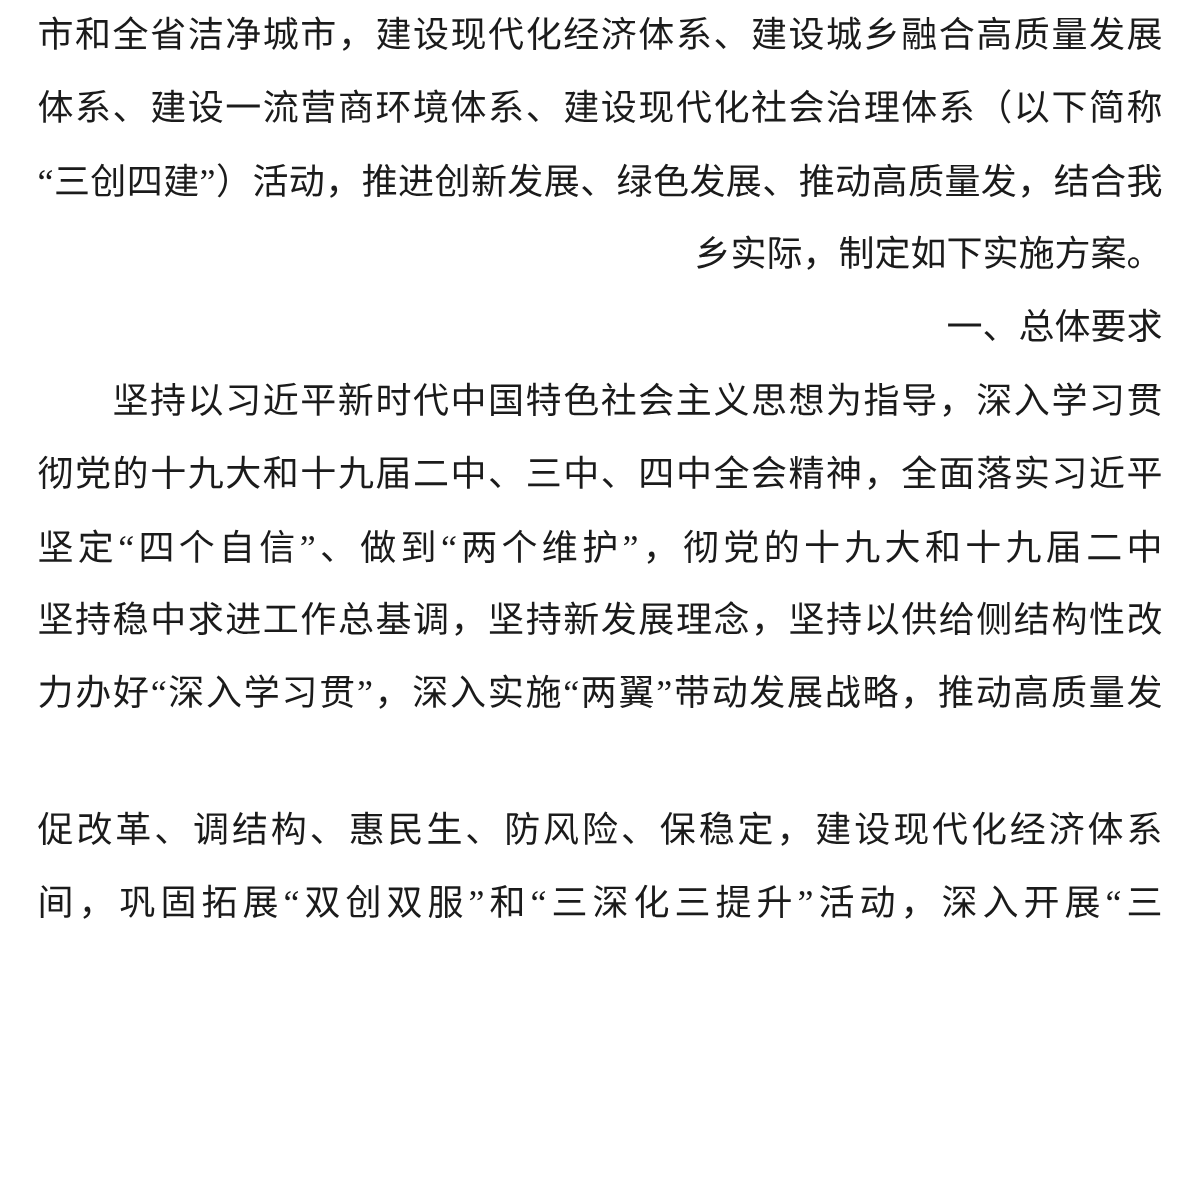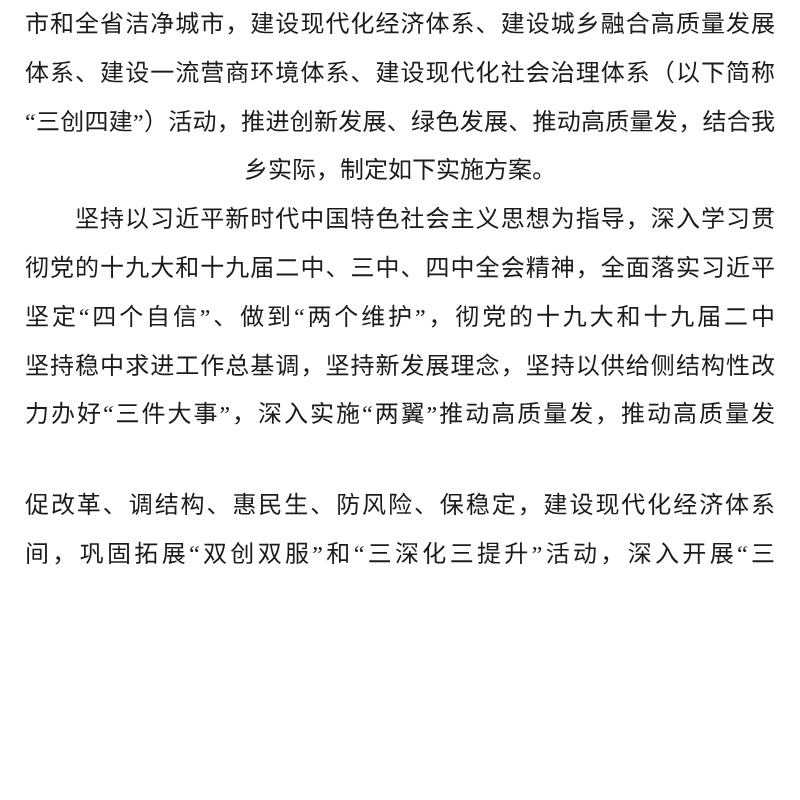--- a/index.html
+++ b/index.html
@@ -16,21 +16,21 @@
   .doc-page {
     width: 750px;
     height: 684px;
     margin: 0 25px;
     color: #1b1b1b;
     font-size: 24px;
     line-height: 48.8px;
   }
   .doc-line {
     width: 750px;
-    text-align: center;
+    text-align: right;
   }
   
   .doc-line.justify {
     text-align: justify;
     text-align-last: justify;
   }
   
   .doc-line.indent {
     text-indent: 50px;
   }
@@ -40,20 +40,21 @@
   }
 </style>
 </head>
 <body>
 
 <div class="doc-page">
   <div class="doc-line justify">市和全省洁净城市，建设现代化经济体系、建设城乡融合高质量发展</div>
   <div class="doc-line justify">体系、建设一流营商环境体系、建设现代化社会治理体系（以下简称</div>
   <div class="doc-line justify">“三创四建”）活动，推进创新发展、绿色发展、推动高质量发，结合我</div>
   <div class="doc-line">乡实际，制定如下实施方案。</div>
+  <div class="doc-line indent">一、总体要求</div>
   <div class="doc-line justify indent">坚持以习近平新时代中国特色社会主义思想为指导，深入学习贯</div>
   <div class="doc-line justify">彻党的十九大和十九届二中、三中、四中全会精神，全面落实习近平</div>
   <div class="doc-line justify">坚定“四个自信”、做到“两个维护”，彻党的十九大和十九届二中</div>
   <div class="doc-line justify">坚持稳中求进工作总基调，坚持新发展理念，坚持以供给侧结构性改</div>
-  <div class="doc-line justify">力办好“三件大事”，深入实施“两翼”推动高质量发，推动高质量发</div>
+  <div class="doc-line justify">力办好“深入学习贯”，深入实施“两翼”带动发展战略，推动高质量发</div>
   <div class="doc-line justify page-gap">促改革、调结构、惠民生、防风险、保稳定，建设现代化经济体系</div>
   <div class="doc-line justify">间，巩固拓展“双创双服”和“三深化三提升”活动，深入开展“三</div>
 </div>
 
 </body></html>

